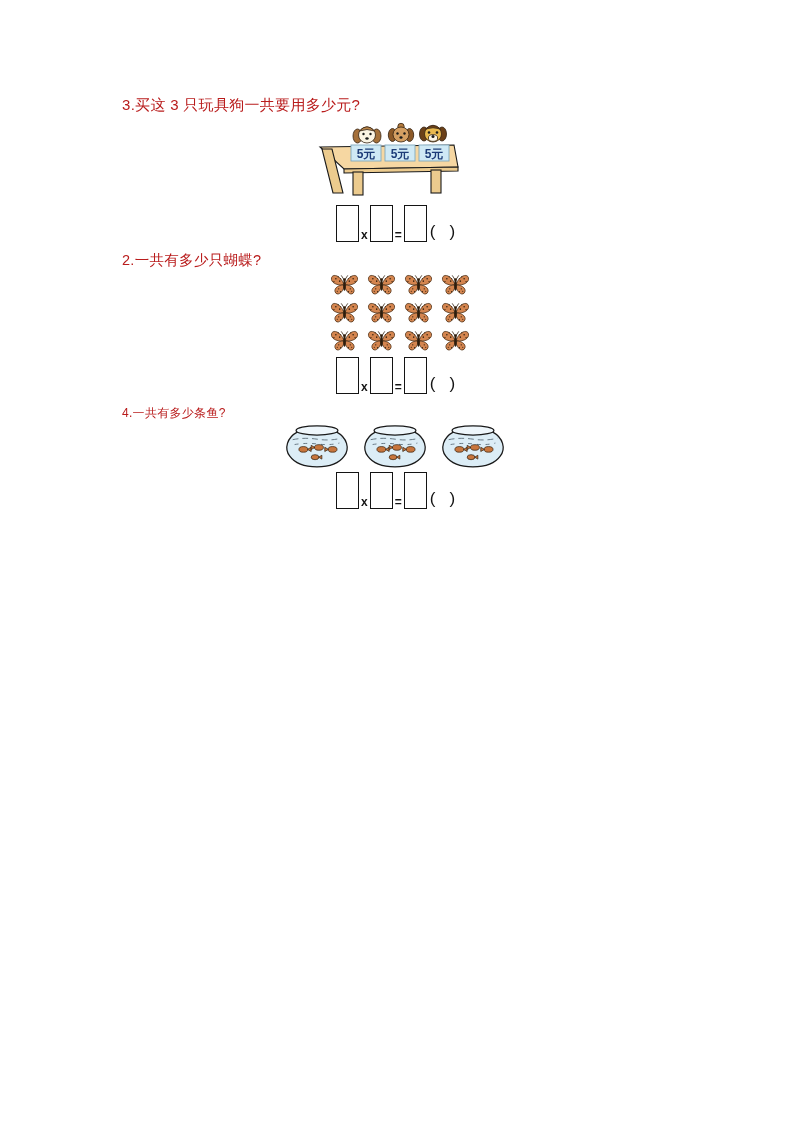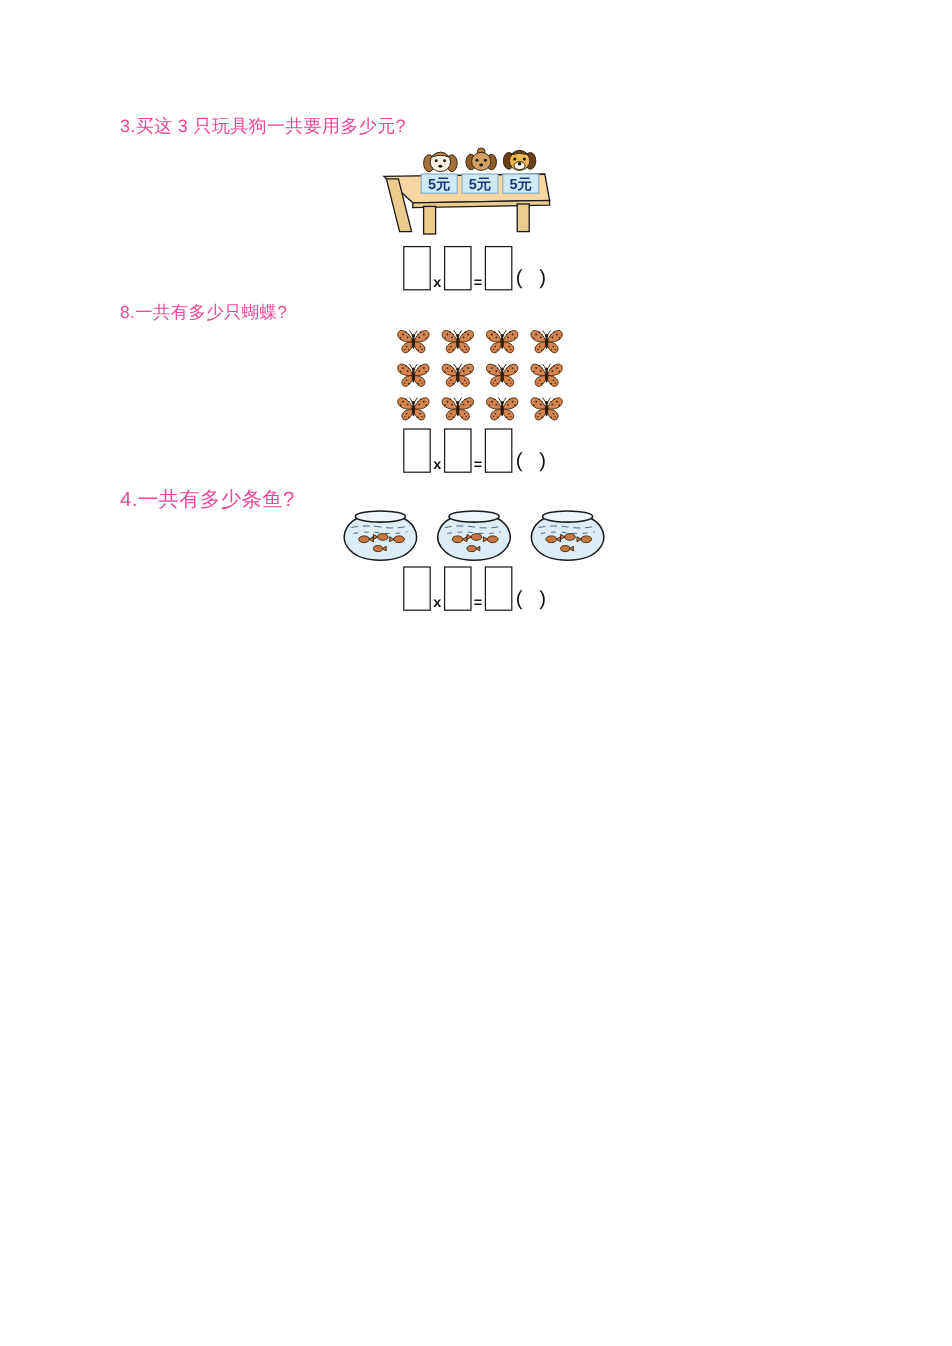--- a/index.html
+++ b/index.html
@@ -9,29 +9,29 @@
     width: 793px;
     height: 1122px;
     background: #ffffff;
     font-family: "Liberation Sans", "DejaVu Sans", sans-serif;
     color: #1b1b1b;
     overflow: hidden;
     margin: 0 auto;
   }
   .q-text {
     position: absolute;
-    left: 100px;
+    left: 122px;
     font-size: 15px;
     letter-spacing: 0.3px;
-    color: #ec4899;
+    color: #b91c1c;
     white-space: nowrap;
   }
   .q3-text { top: 96px; }
   .q2-text { top: 251px; font-size: 14.5px; }
-  .q4-text { top: 405px; font-size: 17px; }
+  .q4-text { top: 405px; font-size: 12px; }
 
   .dog-table { position: absolute; left: 314px; top: 118px; }
 
   .eq-row {
     position: absolute;
     display: flex;
     align-items: flex-end;
   }
   .eq-row-1 { left: 336px; top: 205px; }
   .eq-row-2 { left: 336px; top: 357px; }
@@ -146,21 +146,21 @@
     <span class="eq-box"></span>
     <span class="eq-op">=</span>
     <span class="eq-box"></span>
     <span class="eq-paren">
         <span>(</span>
         <span class="paren-gap"></span>
         <span>)</span>
       </span>
   </div>
 
-  <div class="q-text q2-text">8.一共有多少只蝴蝶?</div>
+  <div class="q-text q2-text">2.一共有多少只蝴蝶?</div>
 
   <div class="butterfly-grid" style="grid-template-columns: repeat(4, 31px);">
   <div class="butterfly-cell">
     <svg viewBox="0 0 32 26" width="31" height="25">
       <g stroke="#4a2c12" stroke-width="0.8">
         <path d="M15 12 C12 4 4 1 2.5 6 C1.5 10.5 7 14 14.5 13.5 Z" fill="#d4854f"></path>
         <path d="M17 12 C20 4 28 1 29.5 6 C30.5 10.5 25 14 17.5 13.5 Z" fill="#d4854f"></path>
         <path d="M15 13.5 C8 13.5 4 18.5 7 22 C10 24.8 14.2 20.5 15.6 15.2 Z" fill="#d4854f"></path>
         <path d="M17 13.5 C24 13.5 28 18.5 25 22 C22 24.8 17.8 20.5 16.4 15.2 Z" fill="#d4854f"></path>
       </g>

